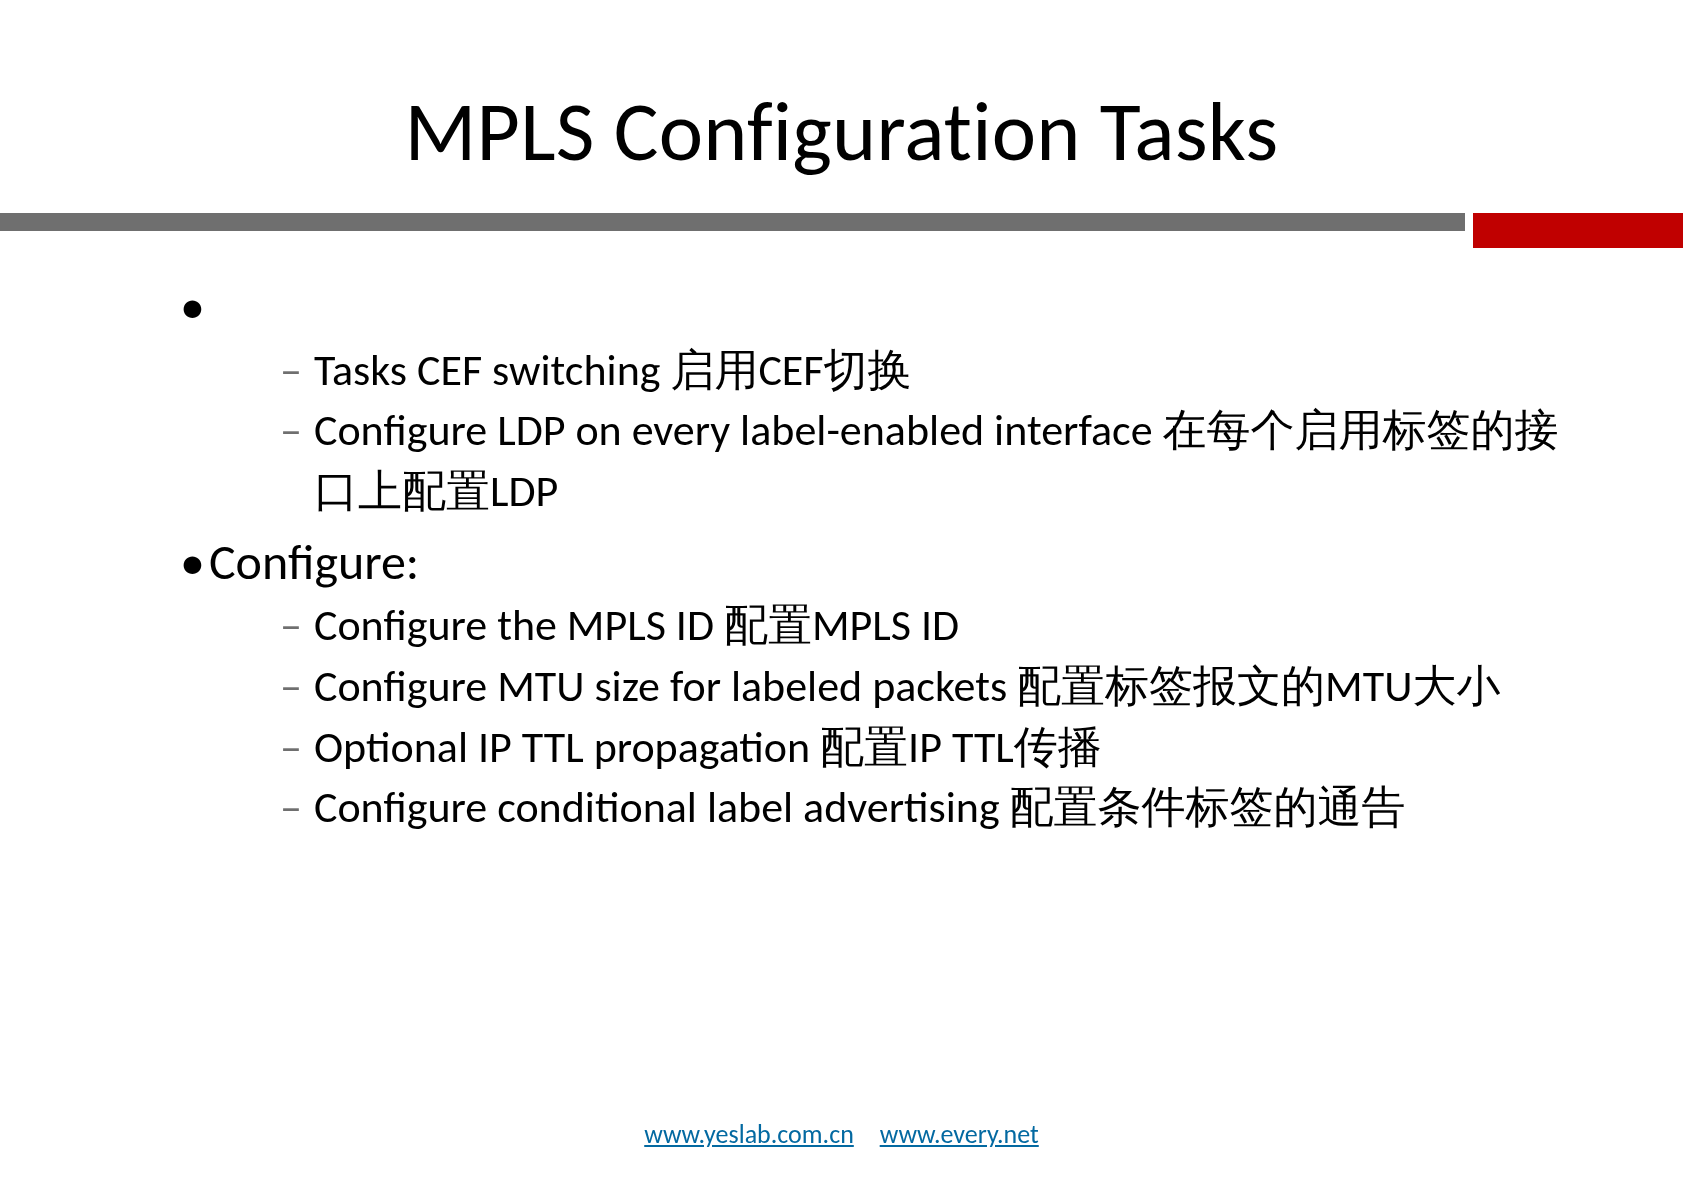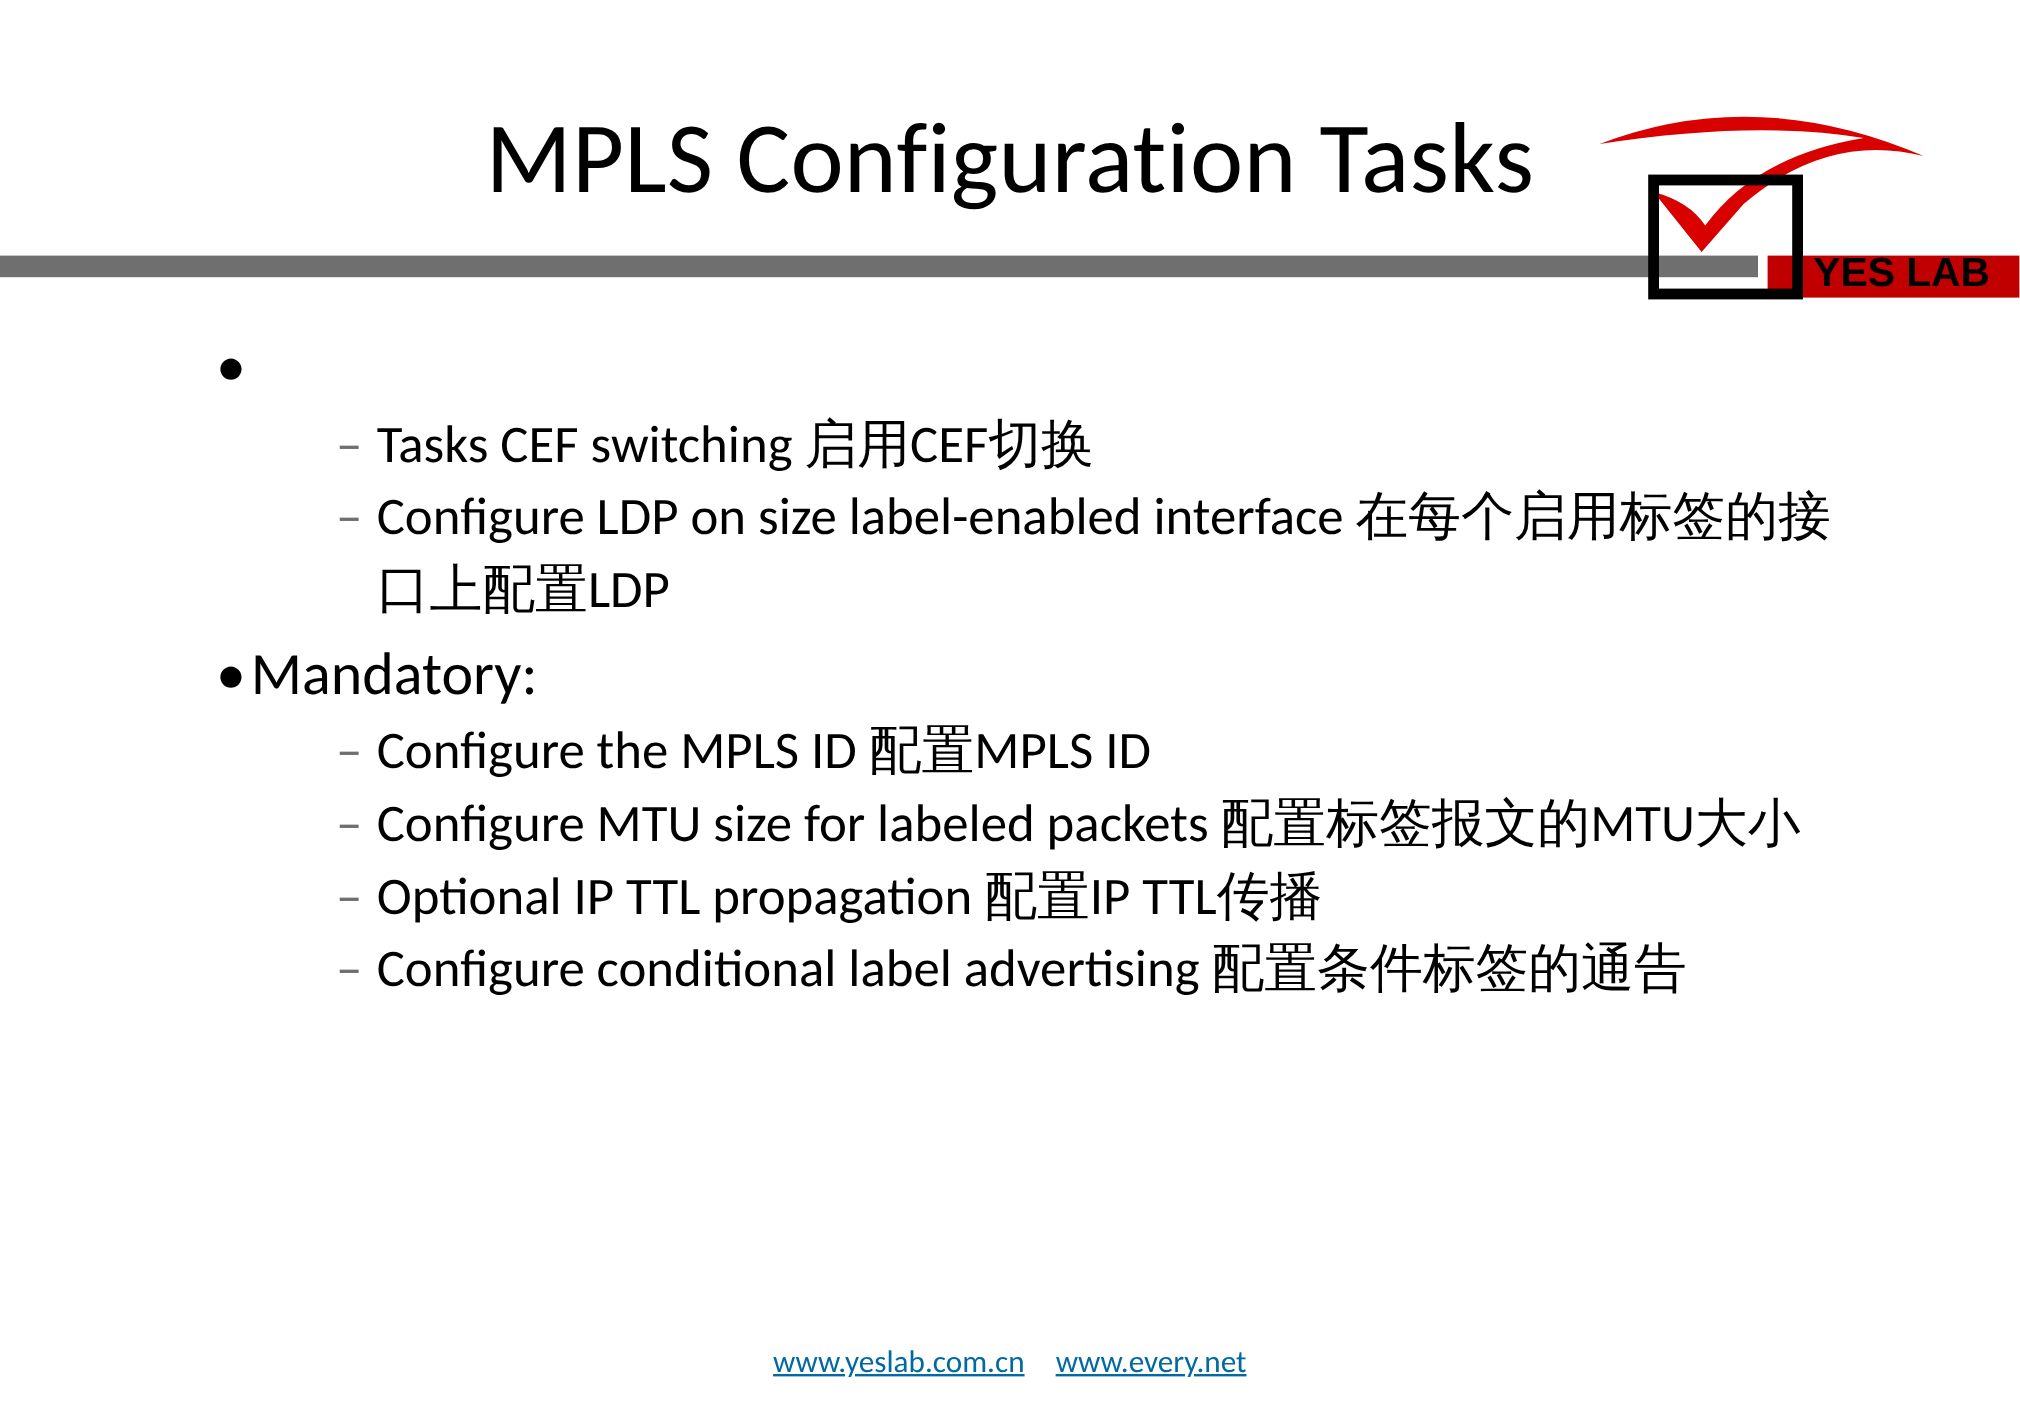--- a/index.html
+++ b/index.html
@@ -20,51 +20,44 @@
   .footer { position: absolute; bottom: 40px; left: 0; width: 100%; text-align: center; font-size: 26px; }
   .footer a { color: #0369a1; text-decoration: underline; margin: 0 10px; }
 </style>
 </head>
 <body>
 
 <div class="slide">
 
   <div class="title-row">
     <div class="title">MPLS Configuration Tasks</div>
-    <div class="logo-wrap">
-      <svg viewBox="0 0 340 200" width="340" height="200">
-        <path d="M 10 60 Q 140 10 280 70 Q 200 50 130 110 L 95 150 L 55 100 Q 85 108 98 128 Q 140 70 230 55 Q 140 40 10 60 Z" fill="#d90000" stroke="none"></path>
-        <rect x="55" y="90" width="120" height="95" fill="none" stroke="#000" stroke-width="9"></rect>
-        <text x="188" y="178" font-family="Arial Black, Arial, sans-serif" font-size="34" font-weight="900" fill="#000">YES LAB</text>
-      </svg>
-    </div>
   </div>
 
   <div class="divider-row">
     <div class="divider-gray"></div>
     <div class="divider-red"></div>
   </div>
 
   <div class="content">
 
     <div class="l1">
       <span class="bullet">•</span>
     </div>
     <div class="l2">
       <span class="dash">–</span>
       <span class="l2-text">Tasks CEF switching  启用CEF切换</span>
     </div>
     <div class="l2">
       <span class="dash">–</span>
-      <span class="l2-text">Configure LDP on size label-enabled interface  在每个启用标签的接口上配置LDP</span>
+      <span class="l2-text">Configure LDP on every label-enabled interface  在每个启用标签的接口上配置LDP</span>
     </div>
 
     <div class="l1">
       <span class="bullet">•</span>
-      <span>Mandatory:</span>
+      <span>Configure:</span>
     </div>
     <div class="l2">
       <span class="dash">–</span>
       <span class="l2-text">Configure the MPLS ID   配置MPLS ID</span>
     </div>
     <div class="l2">
       <span class="dash">–</span>
       <span class="l2-text">Configure MTU size for labeled packets   配置标签报文的MTU大小</span>
     </div>
     <div class="l2">

